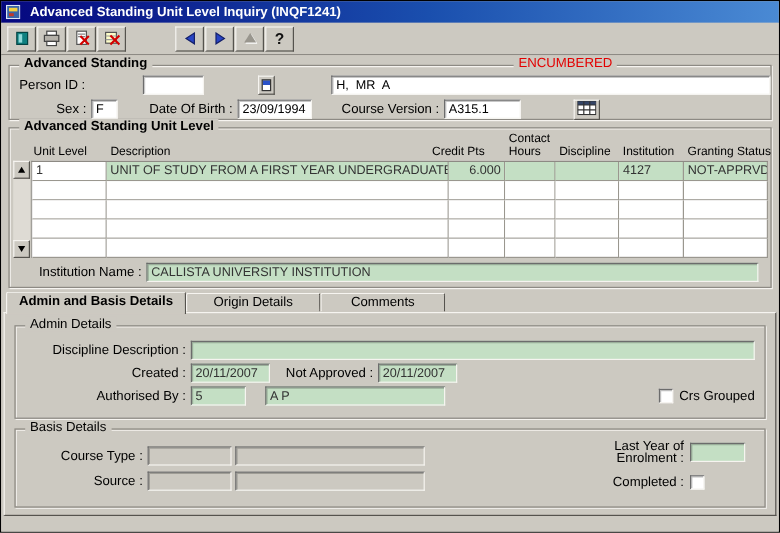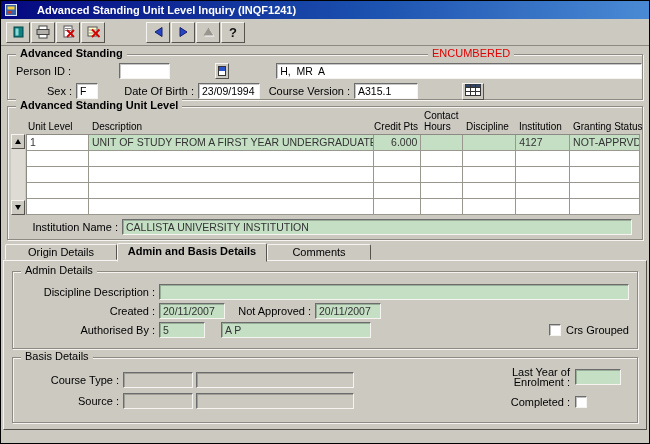--- a/index.html
+++ b/index.html
@@ -4,21 +4,21 @@
 <style>
   * { margin:0; padding:0; box-sizing:border-box; }
   html,body { width:650px; height:444px; overflow:hidden; }
   body { font-family:"Liberation Sans", sans-serif; font-size:11px; color:#000; background:#808080; }
 
   .window { position:relative; width:650px; height:444px; background:#ccc9c1; border:1px solid #000; }
 
   
   .titlebar { position:absolute; top:0; left:0; right:0; height:18px;
     background:linear-gradient(90deg,#05077f 0%,#1a4fae 55%,#4a8ad4 100%);
-    display:flex; align-items:center; gap:20px; padding:0 4px; }
+    display:flex; align-items:center; gap:8px; padding:0 4px; }
   .title-text { color:#fff; font-weight:bold; font-size:11px; white-space:nowrap; }
   .title-icon { display:flex; }
 
   
   .toolbar { position:absolute; top:18px; left:0; right:0; height:27px; background:#ccc9c1;
     border-bottom:1px solid #8d8a84; display:flex; align-items:center; padding:2px 5px; }
   .tbtn { width:24px; height:21px; margin-right:1px; background:#ccc9c1;
     border:1px solid; border-color:#f6f4f0 #55534e #55534e #f6f4f0;
     display:flex; align-items:center; justify-content:center; }
   .tbtn .ticon { display:flex; }
@@ -195,21 +195,21 @@
         <div class="lovbtn">
             <span class="lovico"></span>
           </div>
         <div class="fld pre" style="width:372px; margin-left:3px">H,  MR  A</div>
       </div>
       <div class="frow" style="margin:2px 0 0 8px;">
         <span class="lbl" style="width:56px">Sex :</span>
         <div class="fld" style="width:22px; margin-left:4px">F</div>
         <span class="lbl" style="width:70px; margin-left:26px">Date Of Birth :</span>
         <div class="fld" style="width:62px; margin-left:4px">23/09/1994</div>
-        <span class="lbl" style="width:82px; margin-left:8px">Course Version :</span>
+        <span class="lbl" style="width:82px; margin-left:24px">Course Version :</span>
         <div class="fld" style="width:64px; margin-left:4px">A315.1</div>
         <div class="calcbtn" style="margin-left:44px">
           <span class="ticon">
             <svg width="16" height="12" viewBox="0 0 16 12">
                 <rect x="0.5" y="0.5" width="15" height="11" fill="#fff" stroke="#333"></rect>
                 <rect x="0.5" y="0.5" width="15" height="3" fill="#334466"></rect>
                 <line x1="0.5" y1="3.5" x2="15.5" y2="3.5" stroke="#333"></line>
                 <line x1="0.5" y1="7.5" x2="15.5" y2="7.5" stroke="#333"></line>
                 <line x1="5.5" y1="0.5" x2="5.5" y2="11.5" stroke="#333"></line>
                 <line x1="10.5" y1="0.5" x2="10.5" y2="11.5" stroke="#333"></line>
@@ -217,21 +217,21 @@
           </span>
         </div>
       </div>
     </div>
 
     <div class="frame frame2">
       <span class="frame-title bold">Advanced Standing Unit Level</span>
 
       <span class="hdr" style="left:20px; top:14px">Unit Level</span>
       <span class="hdr" style="left:84px; top:14px">Description</span>
-      <span class="hdr" style="left:352px; top:14px; width:58px; text-align:right">Credit Pts</span>
+      <span class="hdr" style="left:352px; top:14px; width:58px; ">Credit Pts</span>
       <span class="hdr" style="left:416px; top:3px">Contact</span>
       <span class="hdr" style="left:416px; top:14px">Hours</span>
       <span class="hdr" style="left:458px; top:14px">Discipline</span>
       <span class="hdr" style="left:511px; top:14px">Institution</span>
       <span class="hdr" style="left:565px; top:14px">Granting Status</span>
 
       <div class="vscroll">
         <div class="sbtn">
             <span class="tri-up"></span>
           </div>
@@ -289,25 +289,25 @@
         </div>
       </div>
 
       <div class="inst-row">
         <span class="lbl" style="width:96px">Institution Name :</span>
         <div class="fld green" style="flex:1; margin-left:4px; margin-right:2px">CALLISTA UNIVERSITY INSTITUTION</div>
       </div>
     </div>
 
     <div class="tabstrip">
+      <div class="tab t1 active">
+        <span>Admin and Basis Details</span>
+      </div>
       <div class="tab t2">
         <span>Origin Details</span>
-      </div>
-      <div class="tab t1 active">
-        <span>Admin and Basis Details</span>
       </div>
       <div class="tab t3">
         <span>Comments</span>
       </div>
     </div>
 
     <div class="tabpanel">
 
       <div class="frame group" style="top:10px; height:78px;">
         <span class="frame-title">Admin Details</span>

